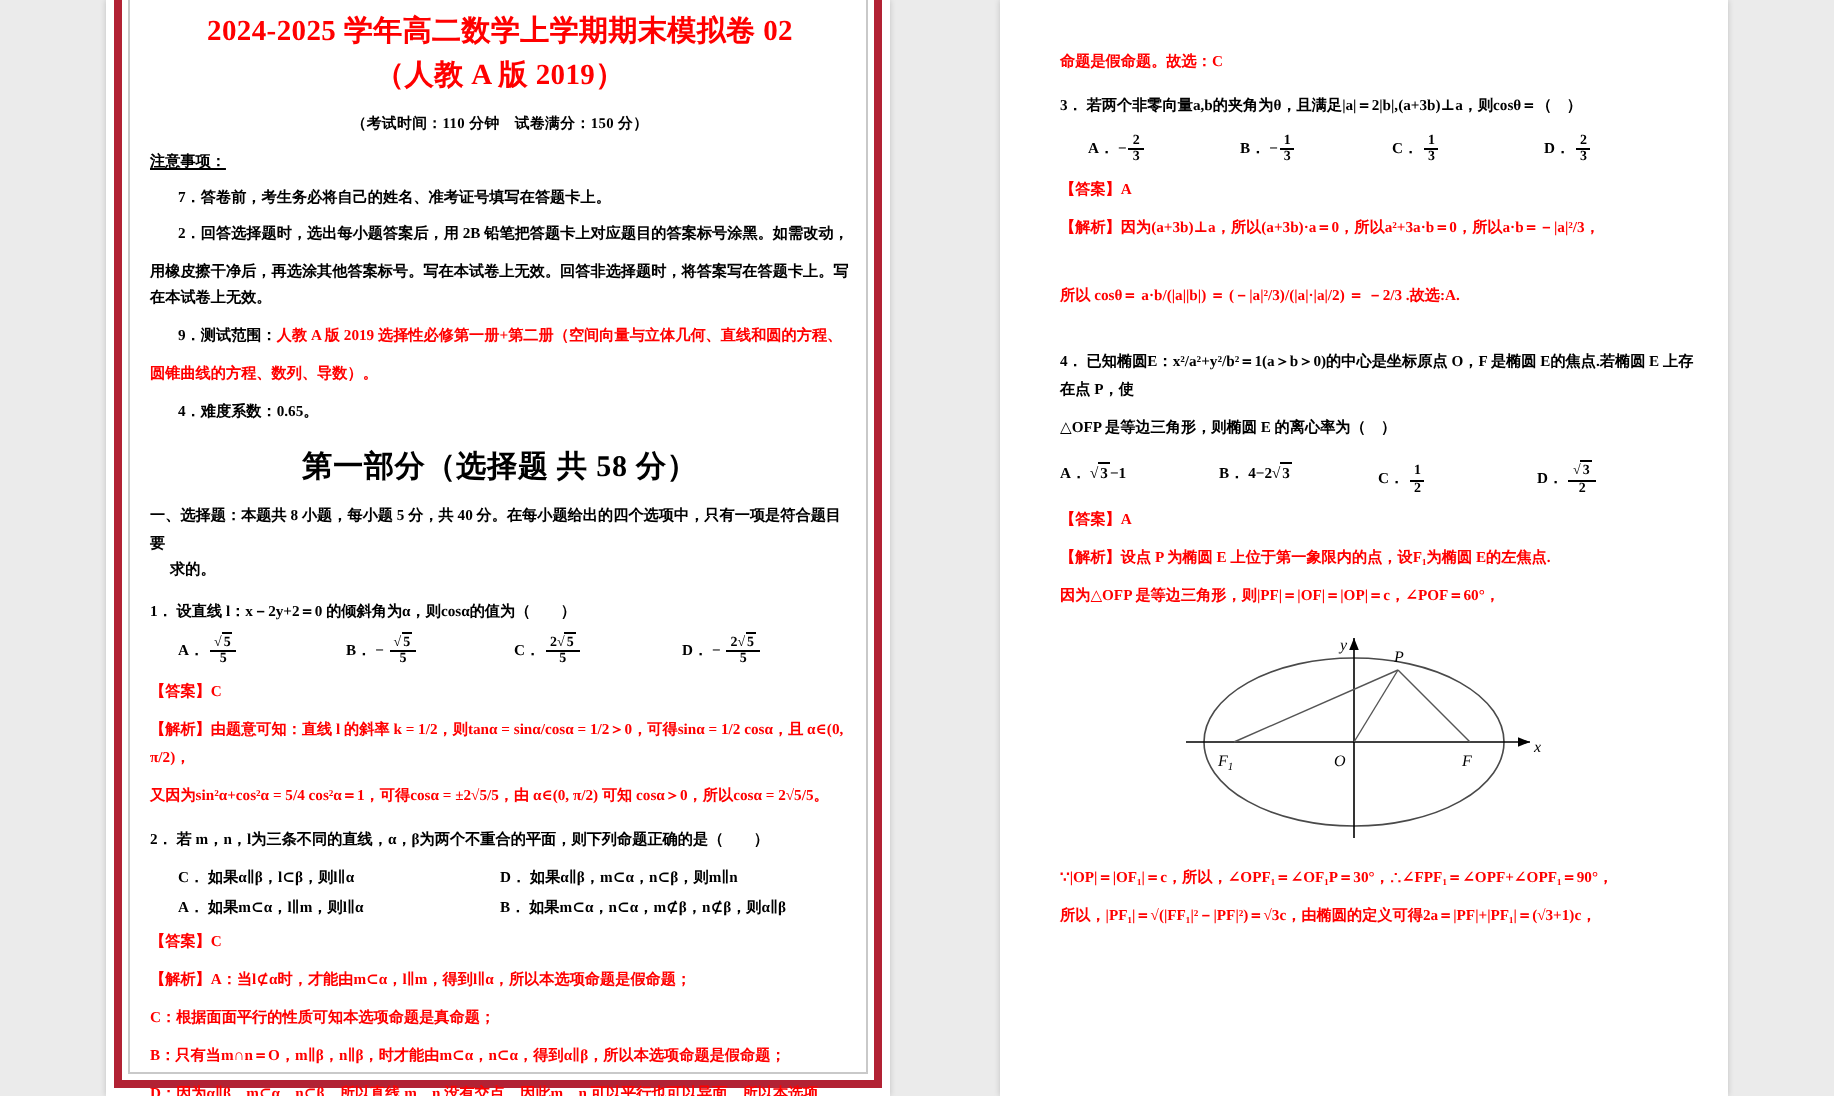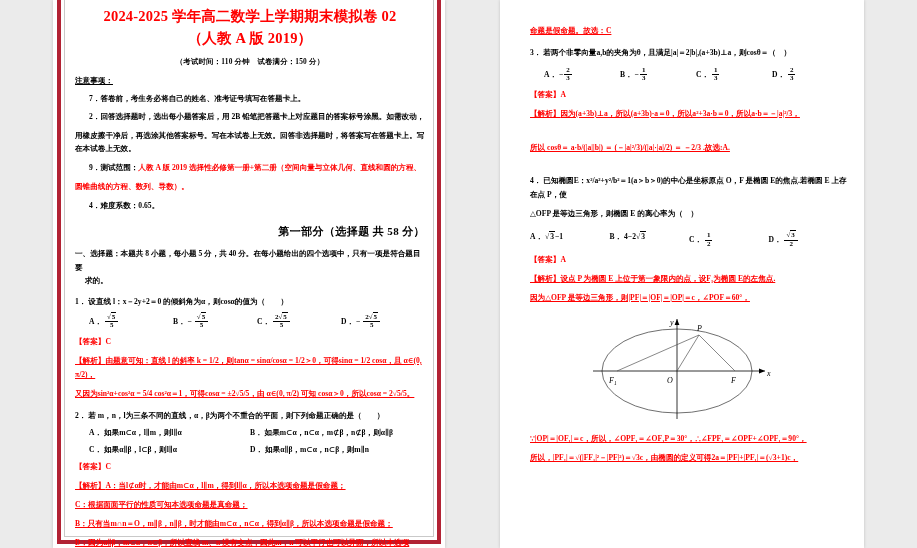--- a/index.html
+++ b/index.html
@@ -79,22 +79,22 @@
   .notice-item {
     font-size: 7.6px; font-weight: bold;
     margin-top: 5.5px;
     line-height: 1.75;
     text-indent: 14px;
   }
   .notice-item.cont { text-indent: 0; }
   .red { color: #ff0000; }
 
   .section-title {
-    text-align: right;
-    font-size: 11px;
+    text-align: center;
+    font-size: 15px;
     font-weight: bold;
     margin-top: 12px;
     letter-spacing: .4px;
   }
   .sec-desc {
     font-size: 7.6px; font-weight: bold;
     margin-top: 8px; line-height: 1.8;
   }
   .sec-desc .l2 { display:block; text-indent: 10px; }
 
@@ -119,21 +119,20 @@
     font-size: 7.6px;
     font-weight: bold;
     margin-top: 7px;
   }
   .expl {
     color: #ff0000;
     font-size: 7.6px;
     font-weight: bold;
     margin-top: 7px;
     line-height: 1.95;
-    text-decoration: underline;
   }
   .expl-cont { margin-top: 4px; }
 
   
   .frac {
     display: inline-block;
     vertical-align: middle;
     text-align: center;
     line-height: 1.05;
     font-size: 0.92em;
@@ -212,38 +211,38 @@
       </div>
       <div class="expl">
         <span>【解析】</span><span>由题意可知：直线 l 的斜率 k = 1/2，则tanα = sinα/cosα = 1/2＞0，可得sinα = 1/2 cosα，且 α∈(0, π/2)，</span>
       </div>
       <div class="expl expl-cont">又因为sin²α+cos²α = 5/4 cos²α＝1，可得cosα = ±2√5/5，由 α∈(0, π/2) 可知 cosα＞0，所以cosα = 2√5/5。</div>
 
       <div class="qline">
         <span>2．</span>
         <span>若 m，n，l为三条不同的直线，α，β为两个不重合的平面，则下列命题正确的是（　　）</span>
       </div>
+      <div class="opts two" style="margin-top:7px;">
+        <div>
+          <span>C．</span>
+          <span>如果α∥β，l⊂β，则l∥α</span>
+        </div>
+        <div>
+          <span>D．</span>
+          <span>如果α∥β，m⊂α，n⊂β，则m∥n</span>
+        </div>
+      </div>
       <div class="opts two">
         <div>
           <span>A．</span>
           <span>如果m⊂α，l∥m，则l∥α</span>
         </div>
         <div>
           <span>B．</span>
           <span>如果m⊂α，n⊂α，m⊄β，n⊄β，则α∥β</span>
-        </div>
-      </div>
-      <div class="opts two" style="margin-top:7px;">
-        <div>
-          <span>C．</span>
-          <span>如果α∥β，l⊂β，则l∥α</span>
-        </div>
-        <div>
-          <span>D．</span>
-          <span>如果α∥β，m⊂α，n⊂β，则m∥n</span>
         </div>
       </div>
       <div class="ans">
         <span>【答案】</span><span>C</span>
       </div>
       <div class="expl">
         <span>【解析】</span><span>A：当l⊄α时，才能由m⊂α，l∥m，得到l∥α，所以本选项命题是假命题；</span>
       </div>
       <div class="expl expl-cont">C：根据面面平行的性质可知本选项命题是真命题；</div>
       <div class="expl expl-cont">B：只有当m∩n＝O，m∥β，n∥β，时才能由m⊂α，n⊂α，得到α∥β，所以本选项命题是假命题；</div>

